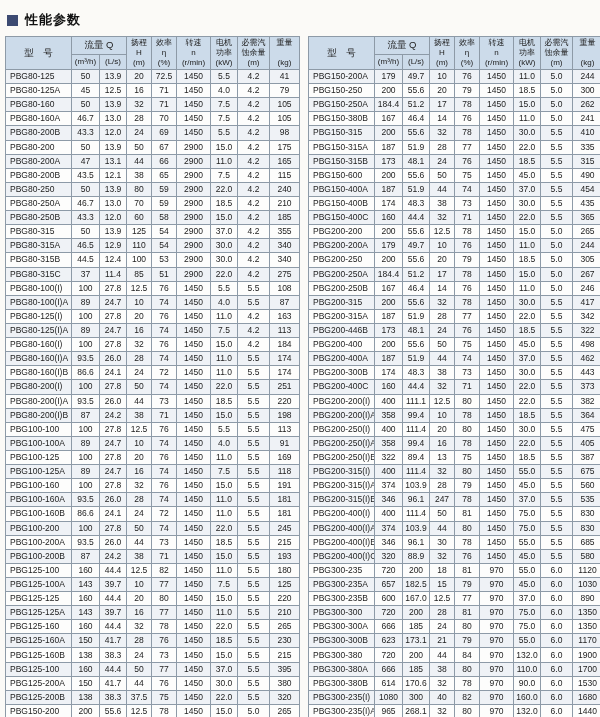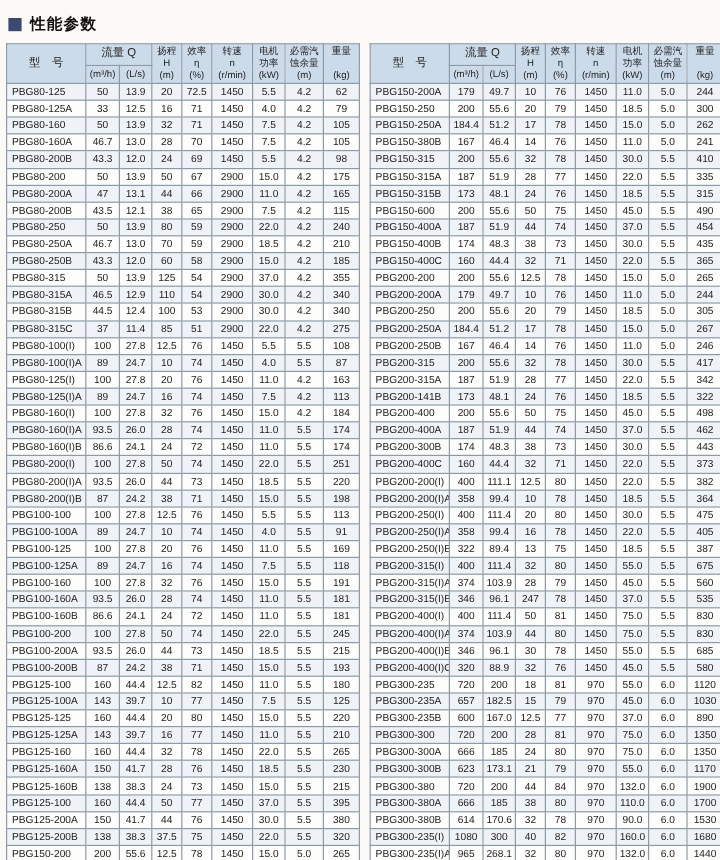--- a/index.html
+++ b/index.html
@@ -104,25 +104,25 @@
       <tbody id="left-tbody">
           <tr>
             <td class="model">PBG80-125</td>
             <td>50</td>
             <td>13.9</td>
             <td>20</td>
             <td>72.5</td>
             <td>1450</td>
             <td>5.5</td>
             <td>4.2</td>
-            <td>62</td>
+            <td>41</td>
           </tr>
           <tr>
             <td class="model">PBG80-125A</td>
-            <td>33</td>
+            <td>45</td>
             <td>12.5</td>
             <td>16</td>
             <td>71</td>
             <td>1450</td>
             <td>4.0</td>
             <td>4.2</td>
             <td>79</td>
           </tr>
           <tr>
             <td class="model">PBG80-160</td>
@@ -844,21 +844,21 @@
             <td>187</td>
             <td>51.9</td>
             <td>28</td>
             <td>77</td>
             <td>1450</td>
             <td>22.0</td>
             <td>5.5</td>
             <td>342</td>
           </tr>
           <tr>
-            <td class="model">PBG200-141B</td>
+            <td class="model">PBG200-446B</td>
             <td>173</td>
             <td>48.1</td>
             <td>24</td>
             <td>76</td>
             <td>1450</td>
             <td>18.5</td>
             <td>5.5</td>
             <td>322</td>
           </tr>
           <tr>

